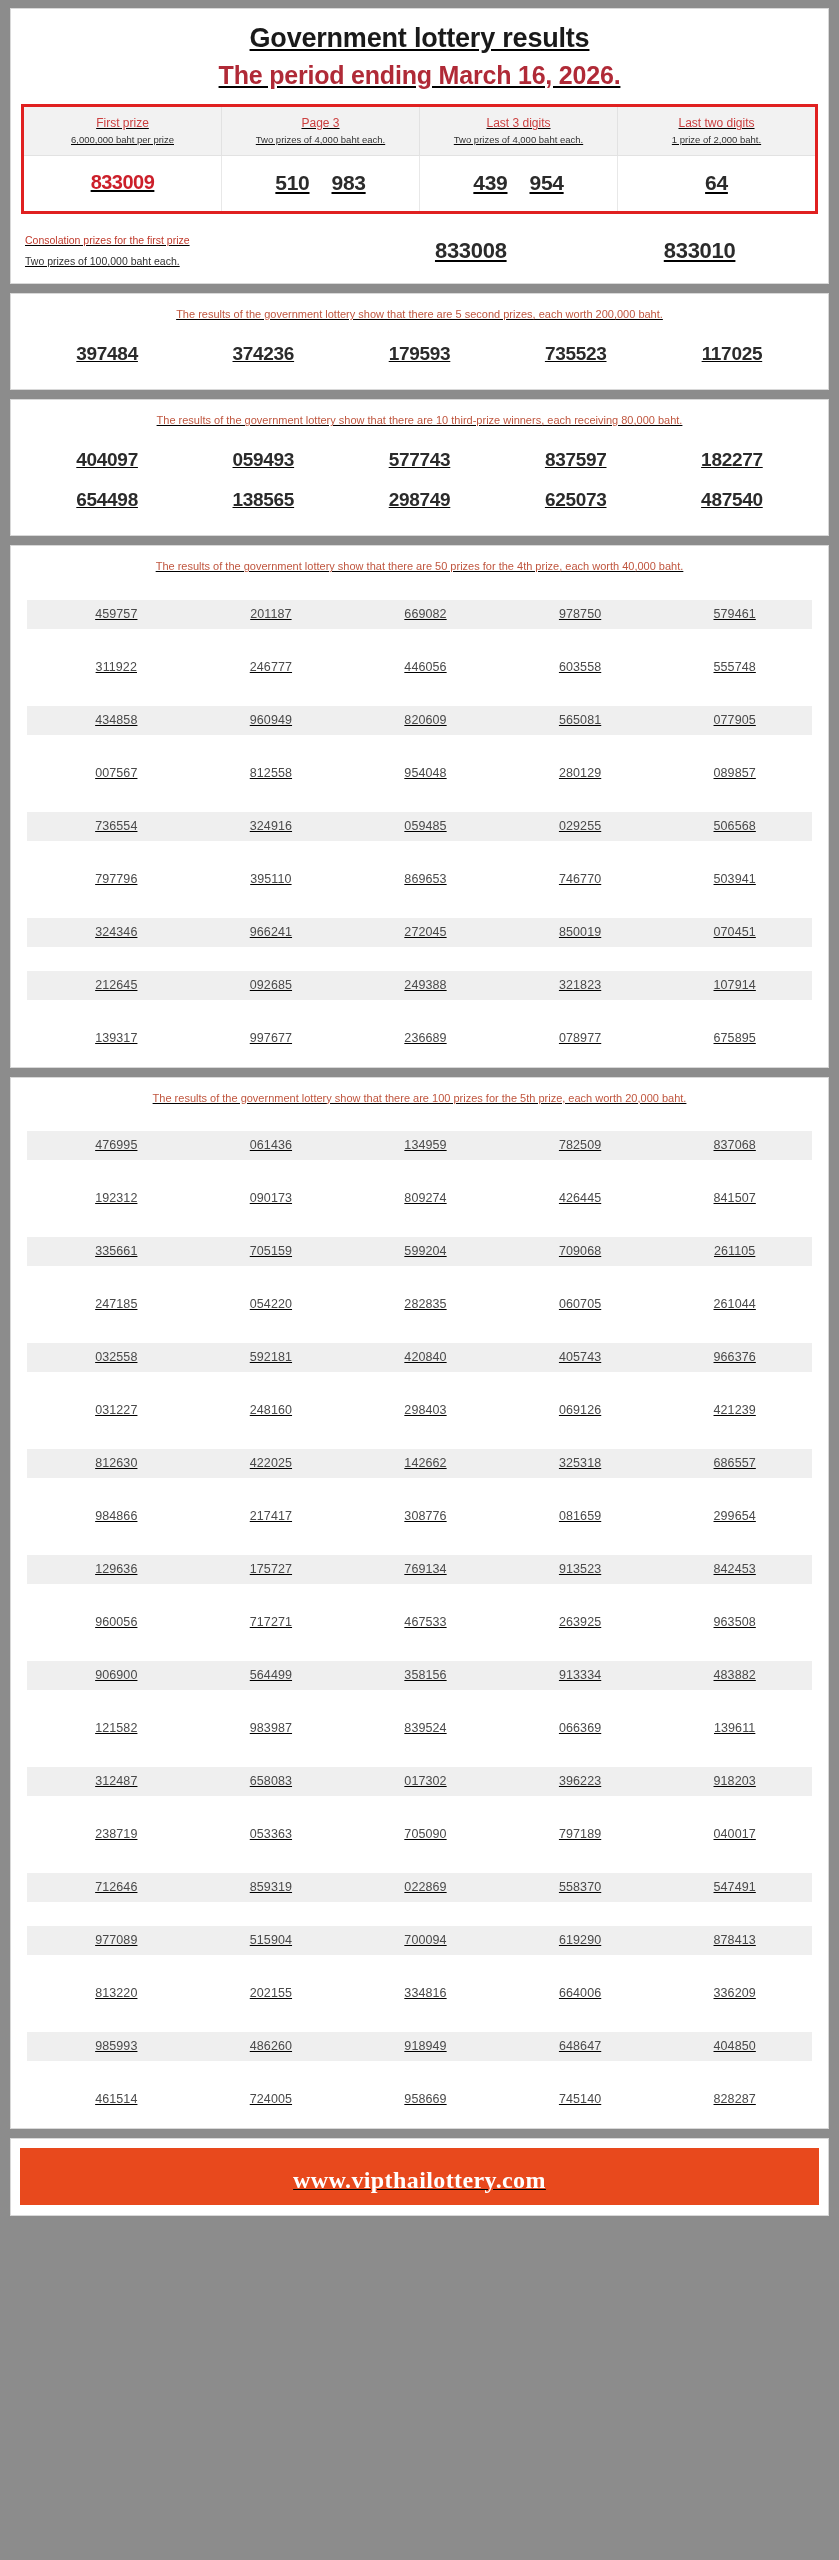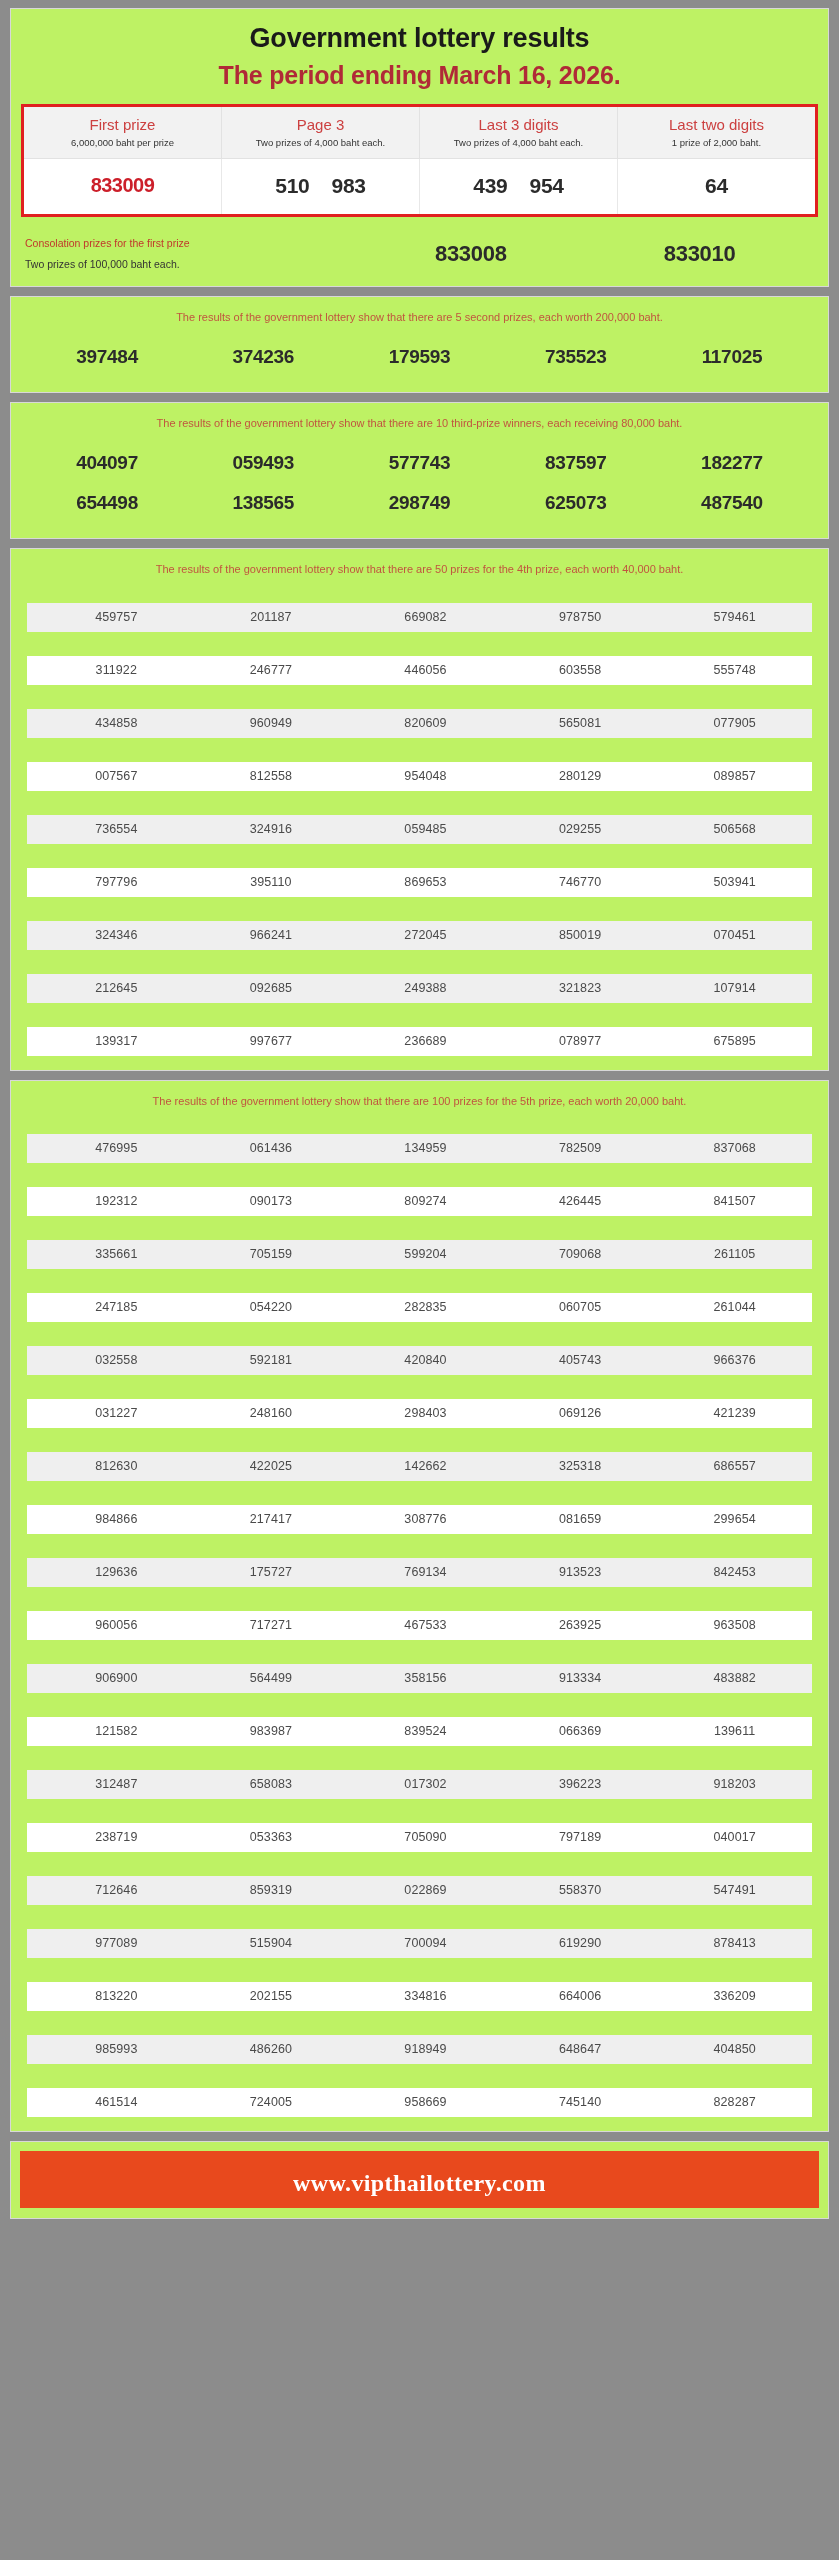--- a/index.html
+++ b/index.html
@@ -10,23 +10,24 @@
   }
   body { padding: 0; }
 
   .page {
     width: 839px;
     background: #8c8c8c;
     padding: 8px 10px 10px 10px;
   }
 
   .card {
-    background: #bef264;
+    background: #ffffff;
     border: 1px solid #d8d8d8;
     margin-bottom: 9px;
+    text-decoration: underline;
   }
   .card:last-child { margin-bottom: 0; }
 
   
   .header { padding: 14px 10px 14px 10px; text-align: center; }
   .title-main {
     font-size: 27px;
     font-weight: bold;
     color: #1a1a1a;
     letter-spacing: -0.2px;
@@ -52,21 +53,21 @@
   }
   .topbox-head > div {
     flex: 1;
     text-align: center;
     padding: 9px 4px 10px 4px;
     border-right: 1px solid #e2e2e2;
   }
   .topbox-head > div:last-child { border-right: none; }
   .tb-label {
     color: #cc4040;
-    font-size: 15px;
+    font-size: 12px;
     margin-bottom: 4px;
   }
   .tb-sub {
     color: #333333;
     font-size: 9.5px;
     line-height: 1.2;
   }
   .topbox-body { display: flex; background: #ffffff; }
   .topbox-body > div {
     flex: 1;

